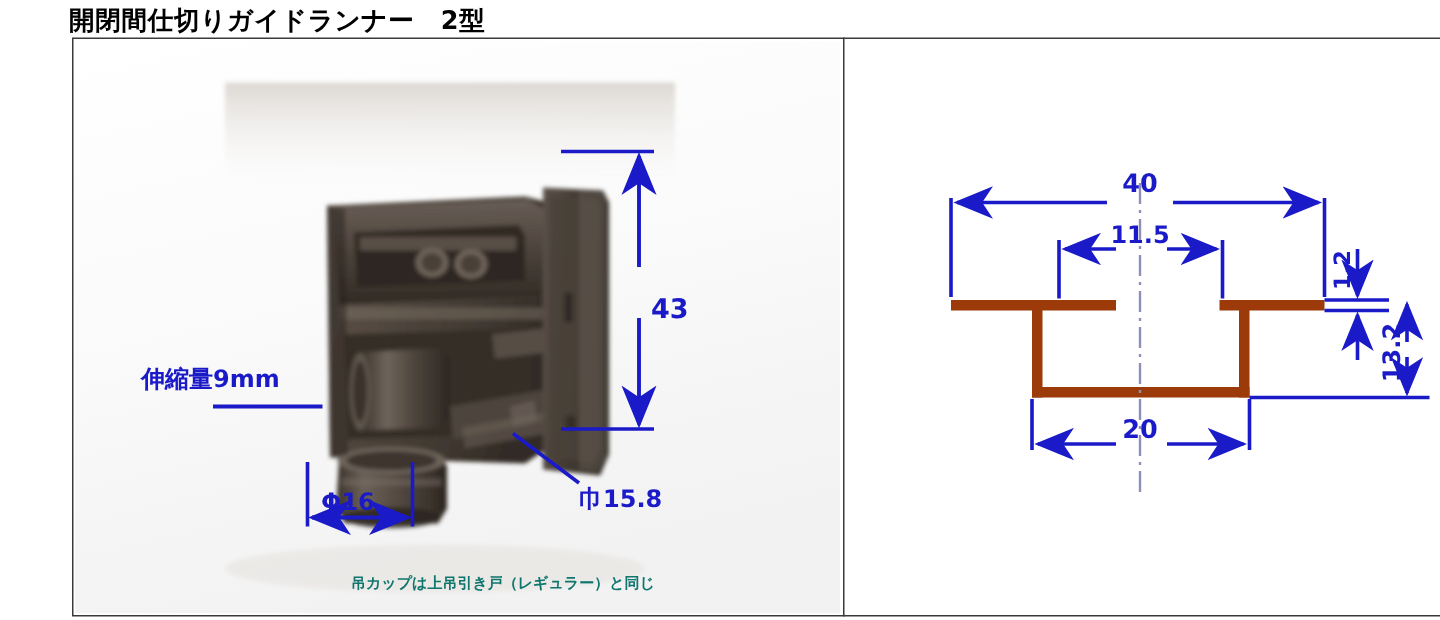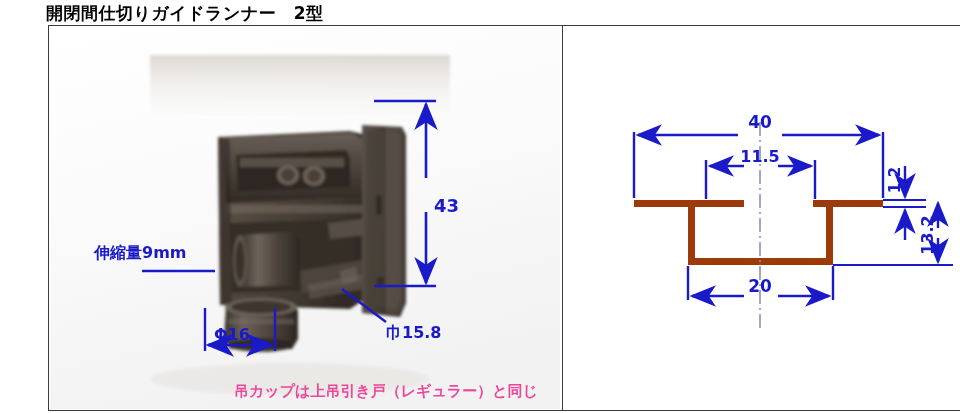--- a/index.html
+++ b/index.html
@@ -82,23 +82,23 @@
   .lbl {
     position: absolute;
     color: #1a1aC8;
     font-weight: bold;
     white-space: nowrap;
     font-family: "DejaVu Sans", sans-serif;
   }
 
   .cap-note {
     position: absolute;
-    color: #ec4899;
+    color: #0f766e;
     font-weight: bold;
-    font-size: 15px;
+    font-size: 10px;
     white-space: nowrap;
     font-family: "DejaVu Sans", sans-serif;
   }
 </style>
 </head>
 <body>
 
 <div id="page">
 
   <div class="title">開閉間仕切りガイドランナー　2型</div>

